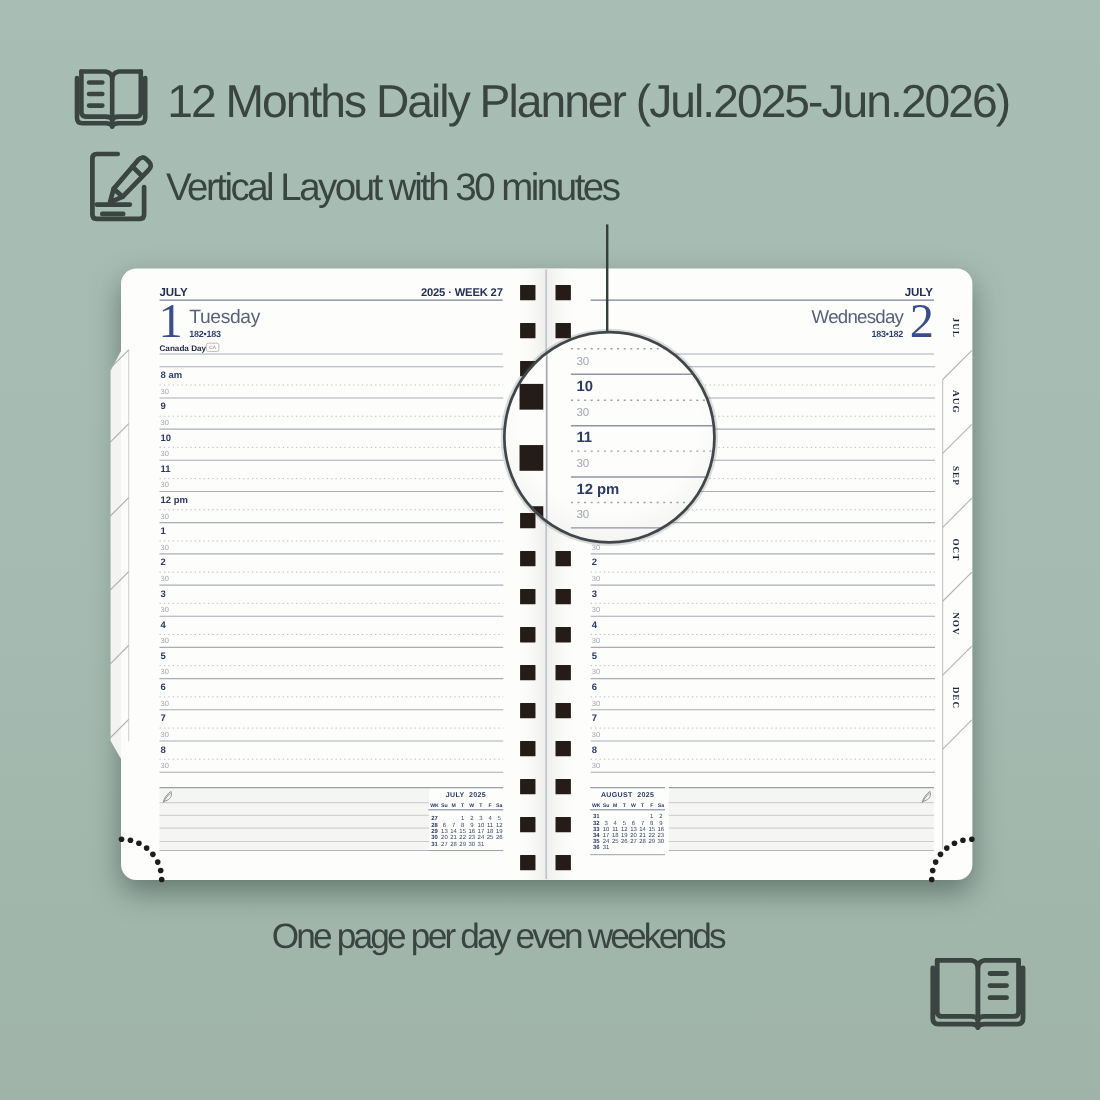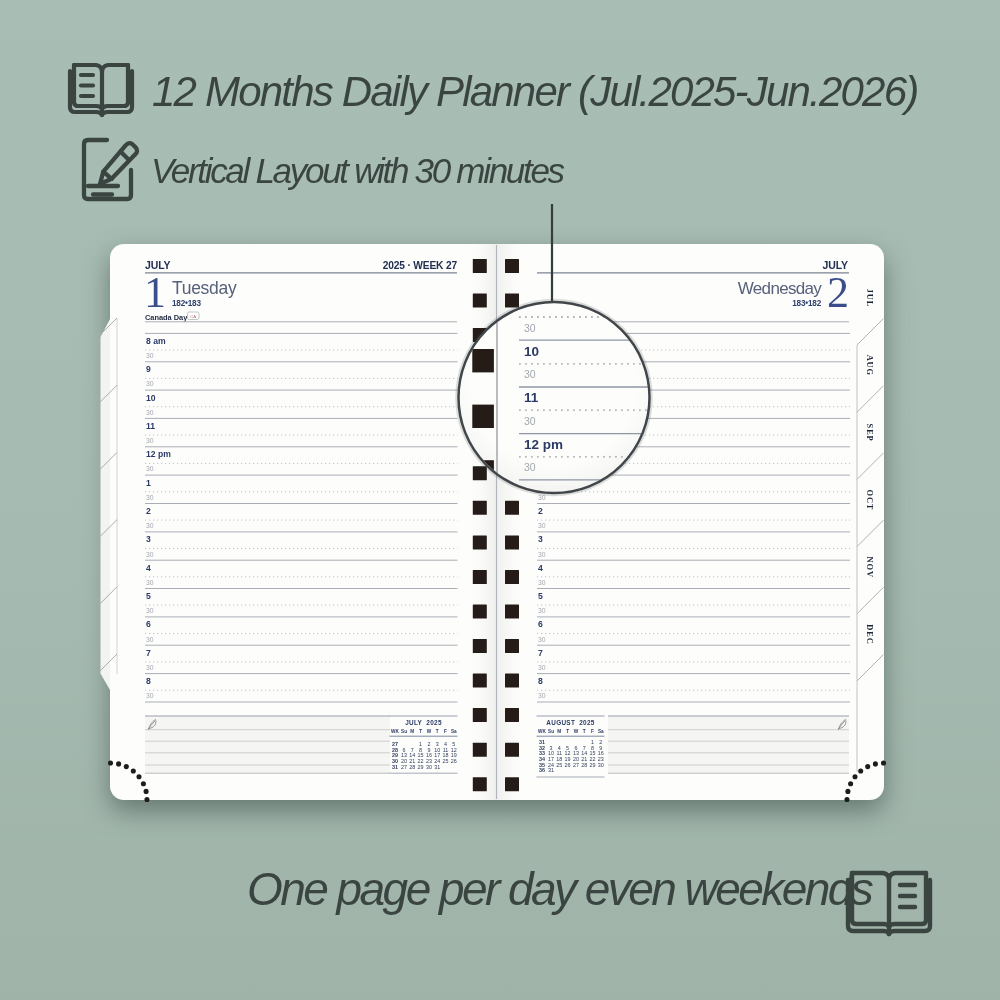--- a/index.html
+++ b/index.html
@@ -1,17 +1,17 @@
 <!DOCTYPE html>
 <html><head><meta charset="utf-8">
 <style>
 html,body{margin:0;padding:0;width:1000px;height:1000px;overflow:hidden;
 background:linear-gradient(180deg,#a8bdb3 0%,#a5bab0 55%,#9fb3a9 100%);
 font-family:"Liberation Sans",sans-serif;}
-.hd{position:absolute;color:#3a4542;font-weight:500;white-space:nowrap;font-style:italic;}
+.hd{position:absolute;color:#3a4542;font-weight:500;white-space:nowrap;}
 </style></head>
 <body>
 
 <svg style="position:absolute;left:64px;top:59px" width="74" height="62" viewBox="0 0 74 62">
 <g fill="none" stroke="#3a4441" stroke-width="4.2" stroke-linecap="round" stroke-linejoin="round">
 <path d="M6,12 V48 Q6,53 11,53 H32 Q37,53 38,56 Q39,53 44,53 H63 Q68,53 68,48 V12"></path>
 <path d="M10,6 H32 Q38,7 38,13 V56"></path>
 <path d="M64,6 H44 Q38,7 38,13"></path>
 <path d="M10,6 V44 Q11,47 14,47 H32 Q37,47 38,50"></path>
 <path d="M64,6 V44 Q63,47 60,47 H44 Q39,47 38,50"></path>
@@ -29,21 +29,21 @@
 <path d="M26,55 L29.3,42.7 L51.6,16.4 Q55.5,12.2 59.2,15.9 L61.5,18.2 Q65,22 60.8,25.8 L37.6,49.8 Z"></path>
 <line x1="29.3" y1="42.7" x2="37.6" y2="49.8"></line>
 <line x1="46.5" y1="22.5" x2="54" y2="30"></line>
 <line x1="14" y1="57" x2="44" y2="57"></line>
 <line x1="19" y1="65.5" x2="38" y2="65.5"></line>
 </g>
   </svg>
 
 <div class="hd" style="left:151px;top:151px;font-size:35px;letter-spacing:-2.3px">Vertical Layout with 30 minutes</div>
 
-<div class="hd" style="left:247px;top:862px;font-size:46px;letter-spacing:-2.55px">One page per day even weekends</div>
+<div class="hd" style="left:247px;top:833px;font-size:32px;letter-spacing:-2.55px">One page per day even weekends</div>
 
 <svg style="position:absolute;left:841px;top:867px" width="96" height="74" viewBox="0 0 96 74">
 <g fill="none" stroke="#3a4441" stroke-width="4.4" stroke-linecap="round" stroke-linejoin="round">
 <path d="M7,13 V59 Q7,64 12,64 H42 Q47,64 48,67 Q49,64 54,64 H84 Q89,64 89,59 V13"></path>
 <path d="M11,6 H42 Q48,7 48,13 V67"></path>
 <path d="M85,6 H54 Q48,7 48,13"></path>
 <path d="M11,6 V54 Q12,57 15,57 H42 Q47,57 48,60"></path>
 <path d="M85,6 V54 Q84,57 81,57 H54 Q49,57 48,60"></path>
 <line x1="59" y1="18" x2="74" y2="18"></line>
 <line x1="59" y1="29" x2="74" y2="29"></line>

